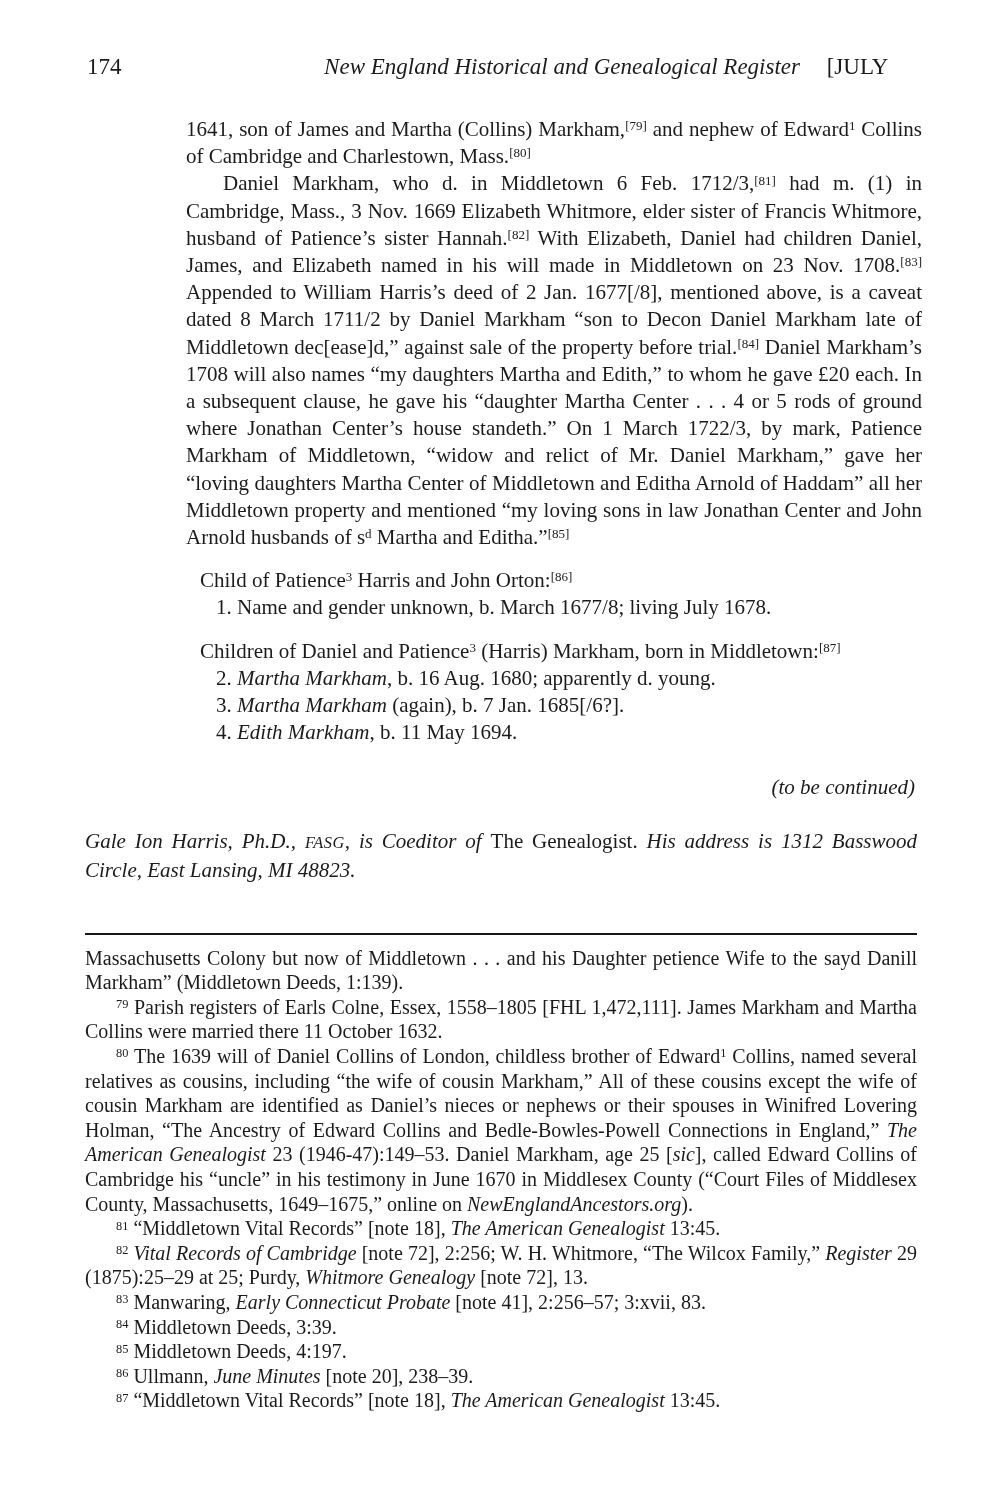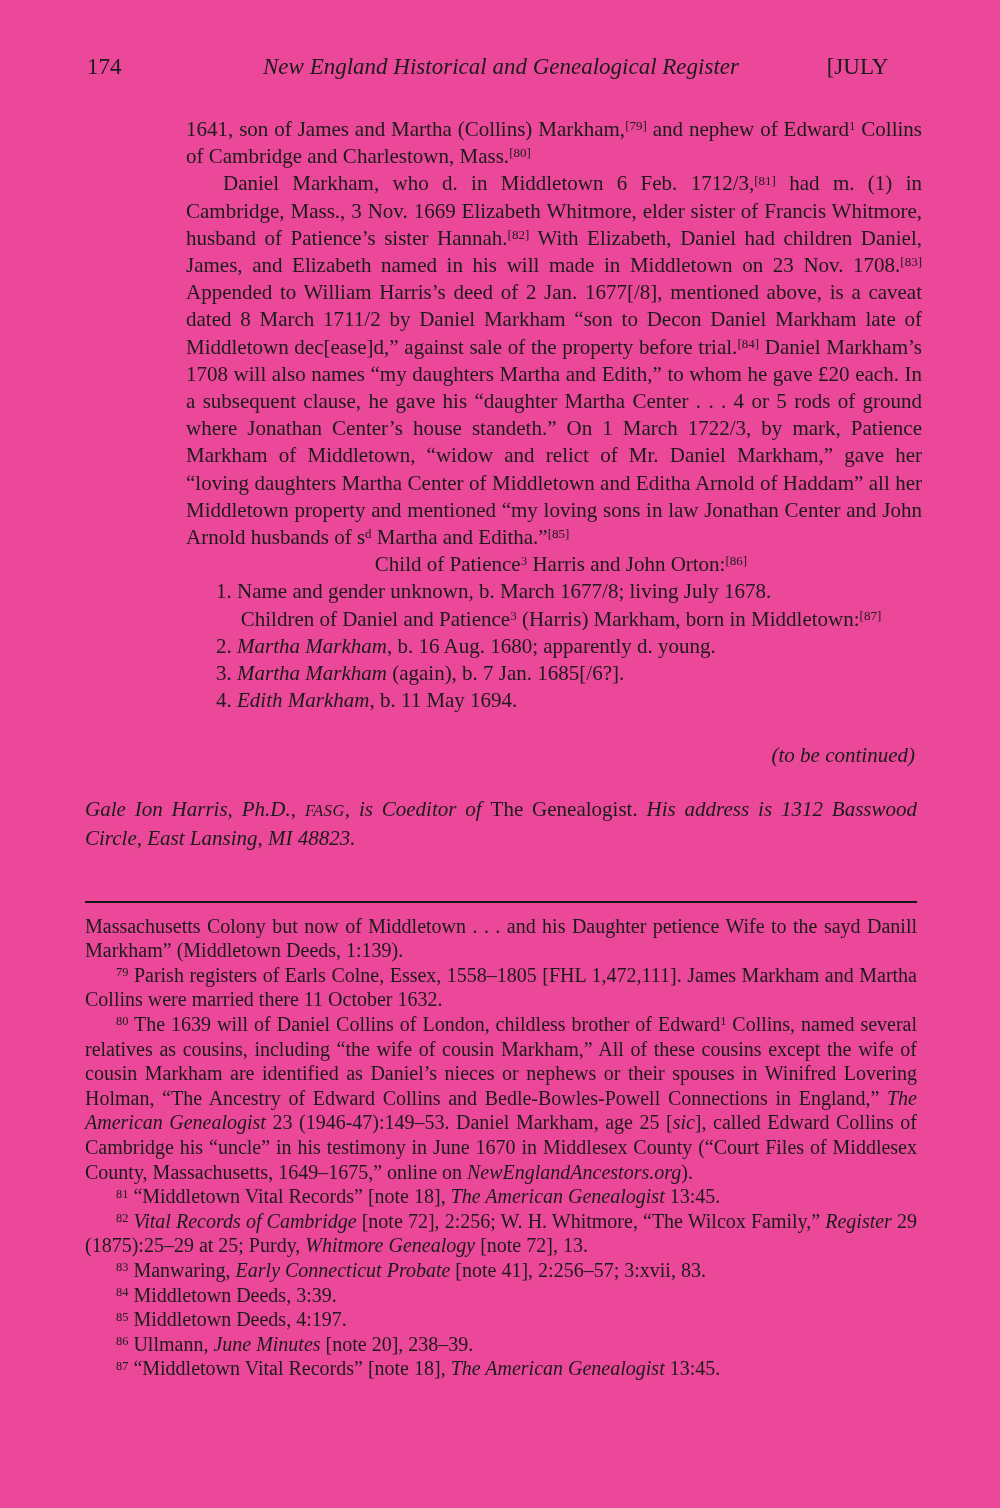--- a/index.html
+++ b/index.html
@@ -1,48 +1,48 @@
 <!DOCTYPE html>
 <html><head>
 <meta charset="utf-8">
 <style>
   html, body { margin: 0; padding: 0; background: #e8e8e8; }
   .page {
     position: relative;
     width: 1000px;
     height: 1508px;
     margin: 0 auto;
-    background: #ec4899;
+    background: #ffffff;
     color: #1b1b1b;
     font-family: "Liberation Serif", "DejaVu Serif", serif;
     overflow: hidden;
   }
   
   .hdr {
     display: flex;
     align-items: baseline;
     padding: 52px 85px 0 87px;
     font-size: 23px;
     line-height: 30px;
   }
   .hdr-num   { width: 115px; }
-  .hdr-title { flex: 1; text-align: center; font-style: italic; }
+  .hdr-title { flex: 1; text-align: right; font-style: italic; }
   .hdr-issue { width: 115px; text-align: center; }
 
   
   .article {
     margin: 34px 78px 0 186px;
     font-size: 21px;
     line-height: 27.2px;
     text-align: justify;
   }
   .para  { margin: 0; }
   .flush { text-indent: 0; }
   .indent-first { text-indent: 37px; }
-  .chead { margin: 0 0 0 14px; text-align: center; }
+  .chead { margin: 16px 0 0 14px; text-align: left; }
   .citem { margin: 0 0 0 30px; text-align: left; }
 
   .continued {
     margin: 28px 85px 0 87px;
     text-align: right;
     font-style: italic;
     font-size: 21px;
     line-height: 27px;
   }
   .bio {

